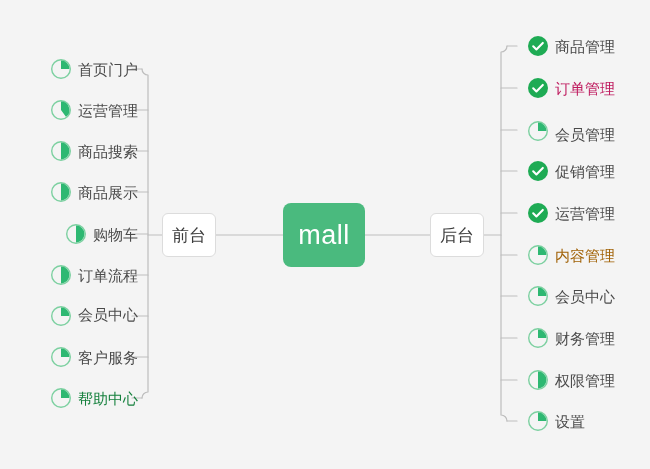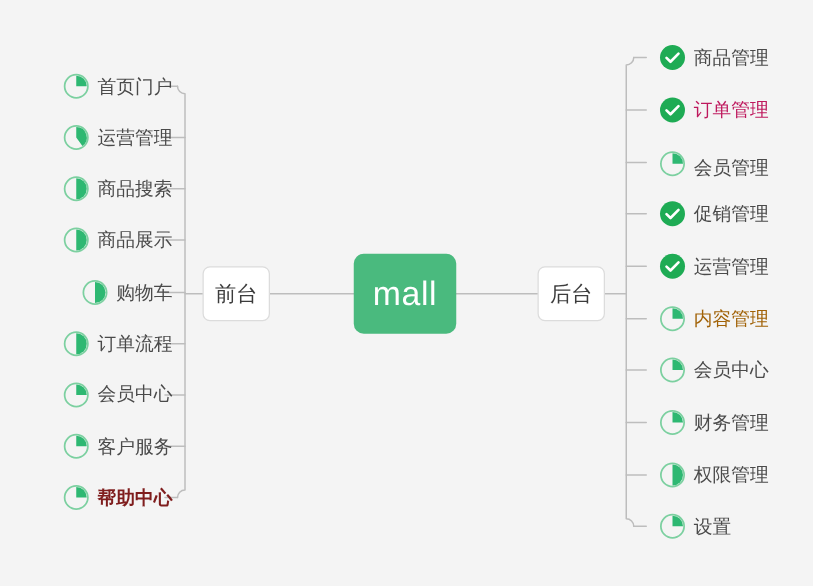--- a/index.html
+++ b/index.html
@@ -221,21 +221,21 @@
         </span>
         <span class="leaf-label" style="color: rgb(74, 74, 74);">客户服务</span>
       </div>
       <div class="leaf leaf-left" style="top: 386px;">
         <span class="status-icon">
           <svg width="22" height="22" viewBox="0 0 22 22">
             <circle cx="11" cy="11" r="9.3" fill="none" stroke="#7cd0a0" stroke-width="1.4"></circle>
             <path d="M 11 11 L 11 2.5999999999999996 A 8.4 8.4 0 0 1 19.4 11 Z" fill="#2eb872"></path>
           </svg>
         </span>
-        <span class="leaf-label" style="color: #7f1d1d; font-weight: bold;">帮助中心</span>
+        <span class="leaf-label" style="color: #15803d;">帮助中心</span>
       </div>
       <div class="leaf leaf-right" style="top: 34px; text-align: right;">
         <span class="status-icon">
           <svg width="22" height="22" viewBox="0 0 22 22">
             <circle cx="11" cy="11" r="10" fill="#1eab54"></circle>
             <path d="M6.2 11.3 L9.4 14.4 L15.8 7.9" fill="none" stroke="#ffffff" stroke-width="2.1" stroke-linecap="round" stroke-linejoin="round"></path>
           </svg>
         </span>
         <span class="leaf-label" style="color: rgb(74, 74, 74);">商品管理</span>
       </div>

